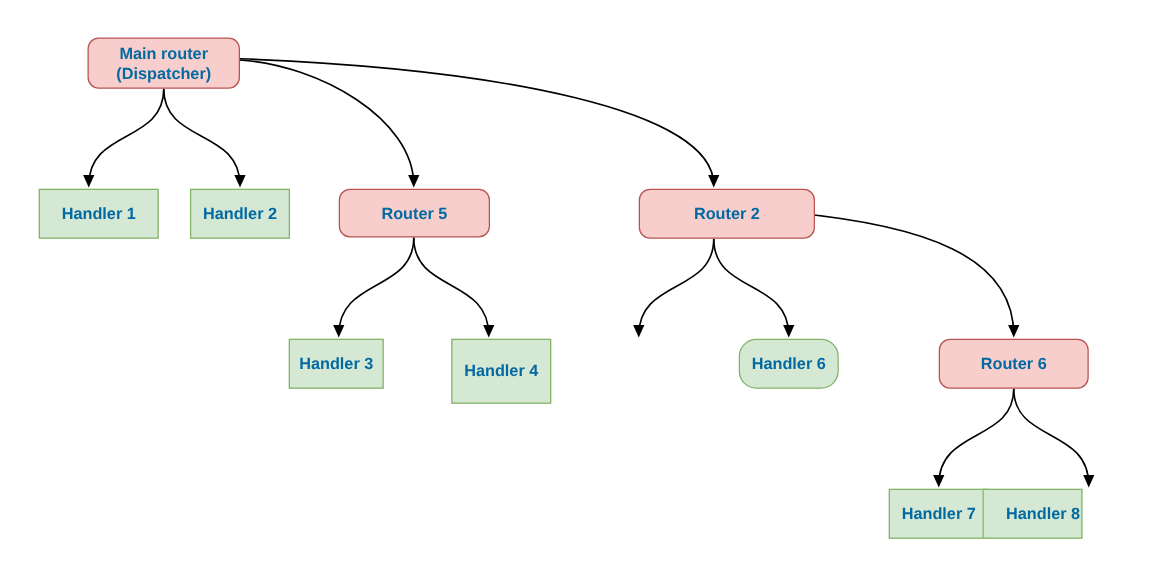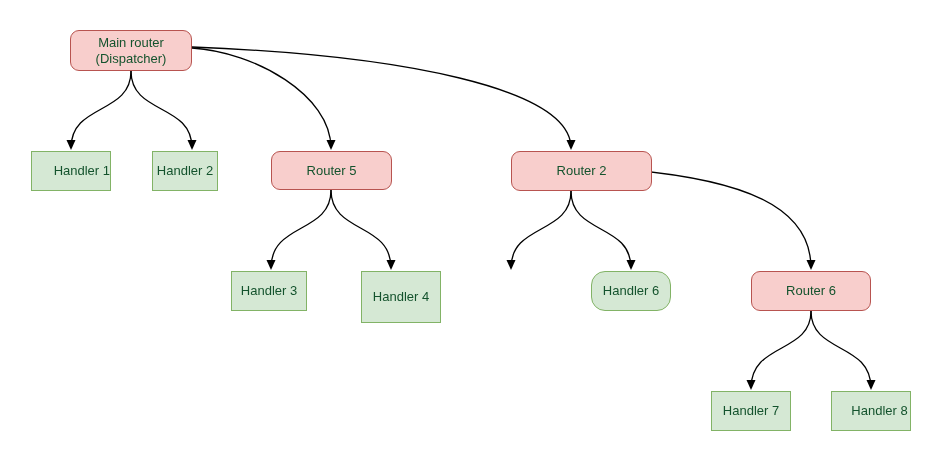--- a/index.html
+++ b/index.html
@@ -29,23 +29,24 @@
   }
   .node {
     position: absolute;
     box-sizing: border-box;
     display: flex;
     flex-direction: column;
     align-items: center;
     justify-content: center;
     font-size: 13px;
     line-height: 16px;
-    color: #14532d;
+    color: #0369a1;
     text-align: center;
     white-space: nowrap;
+    font-weight: bold;
   }
   .node.router {
     background: #f8cecc;
     border: 1.3px solid #b85450;
     border-radius: 9px;
   }
   .node.handler {
     background: #d5e8d4;
     border: 1.3px solid #82b366;
     border-radius: 0;
@@ -73,25 +74,25 @@
     <path class="edge" d="M 632,170 C 740,180 811,205 811,268" marker-end="url(#arrow)"></path>
     <path class="edge" d="M 811,311 C 811,354 751,342 751,388" marker-end="url(#arrow)"></path>
     <path class="edge" d="M 811,311 C 811,354 871,342 871,388" marker-end="url(#arrow)"></path>
   </svg>
 
   <div class="node router" style="left:70px; top:30px; width:122px; height:41px;">
     <span>Main router</span>
     <span>(Dispatcher)</span>
   </div>
 
-  <div class="node handler" style="left:31px; top:151px; width:80px; height:40px;align-items:flex-end;">
+  <div class="node handler" style="left:31px; top:151px; width:96px; height:40px;">
     <span>Handler 1</span>
   </div>
 
-  <div class="node handler" style="left:152px; top:151px; width:66px; height:40px;">
+  <div class="node handler" style="left:152px; top:151px; width:80px; height:40px;">
     <span>Handler 2</span>
   </div>
 
   <div class="node router" style="left:271px; top:151px; width:121px; height:39px;">
     <span>Router 5</span>
   </div>
 
   <div class="node router" style="left:511px; top:151px; width:141px; height:40px;">
     <span>Router 2</span>
   </div>
@@ -110,17 +111,17 @@
   </div>
 
   <div class="node router" style="left:751px; top:271px; width:120px; height:40px;">
     <span>Router 6</span>
   </div>
 
   <div class="node handler" style="left:711px; top:391px; width:80px; height:40px;align-items:center;">
     <span>Handler 7</span>
   </div>
 
-  <div class="node handler" style="left:831px; top:391px; width:80px; height:40px;padding-left:17px;">
+  <div class="node handler" style="left:786px; top:391px; width:80px; height:40px;padding-left:17px;">
     <span>Handler 8</span>
   </div>
 
 </div>
 
 </body></html>

